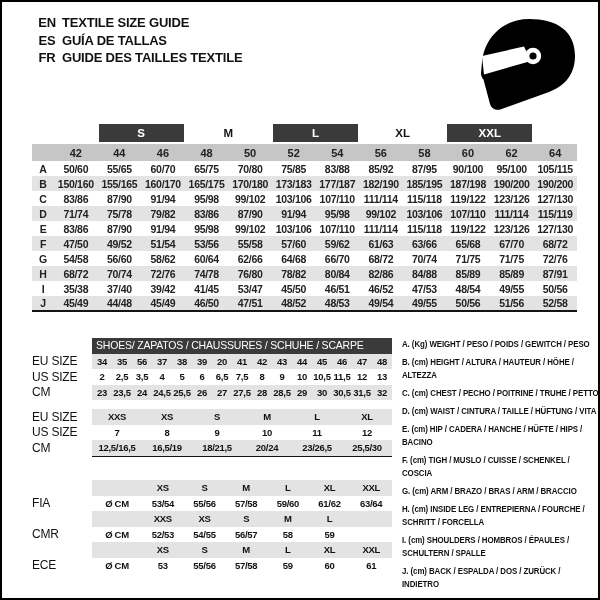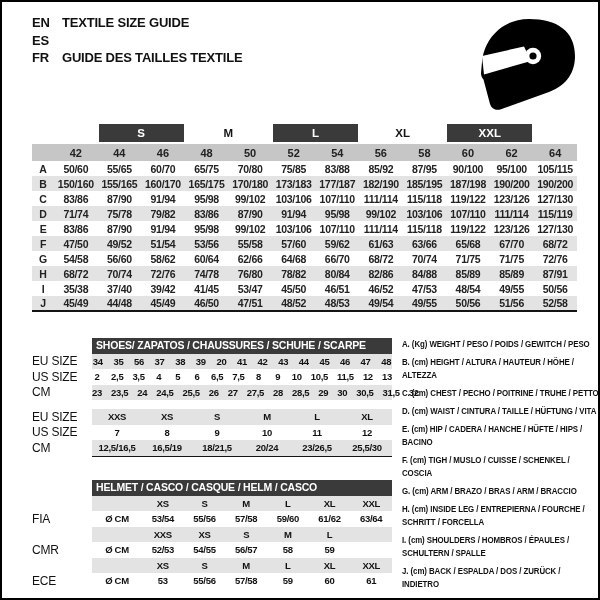--- a/index.html
+++ b/index.html
@@ -7,21 +7,21 @@
   body { font-family:"Liberation Sans", sans-serif; color:#111; }
 
   .page {
     position:relative; width:600px; height:600px;
     background:#fff; border:2px solid #000; overflow:hidden;
   }
 
   
   .languages { position:absolute; top:12px; left:30px; }
   .lang-row { display:flex; font-size:13px; font-weight:bold; line-height:17.5px; letter-spacing:-0.2px; }
-  .lang-code { width:30px; flex:0 0 30px; }
+  .lang-code { width:30px; flex:0 0 30px;text-align:center; }
 
   .helmet-icon { position:absolute; top:14px; left:466px; width:114px; height:96px; }
   .helmet-icon svg { width:100%; height:100%; }
 
   
   .main-table {
     position:absolute; top:122px; left:30px; width:545px;
     border-collapse:collapse; table-layout:fixed;
     border-bottom:2px solid #141414;
   }
@@ -30,25 +30,25 @@
   .group-box { background:#3a3a3a; color:#fff; font-size:11.5px; height:18px; line-height:18px; margin:0 1px; }
   .group-plain { font-size:11.5px; height:18px; line-height:18px; color:#141414; }
   .sizes-row td { background:#c6c6c6; height:17px; font-size:11px; color:#222; }
   .data-row td { height:15px; font-size:10.5px; letter-spacing:-0.3px; color:#222; }
   .data-row.alt td { background:#e3e3e3; }
 
   
   .section { position:absolute; left:30px; width:360px; }
   .sec-row { display:grid; grid-template-columns:60px 300px; height:15.5px; align-items:center; }
   .sec-label { font-size:12px; font-weight:normal; letter-spacing:-0.2px; }
-  .sec-title { background:#3a3a3a; color:#fff; font-size:10.5px; font-weight:bold; height:15.5px; line-height:15.5px; padding-left:4px; white-space:nowrap; letter-spacing:-0.2px; }
+  .sec-title { background:#3a3a3a; color:#fff; font-size:10.5px; font-weight:normal; height:15.5px; line-height:15.5px; padding-left:4px; white-space:nowrap; letter-spacing:-0.2px; }
   .cells { display:grid; height:15.5px; align-items:center; }
   .cells span { text-align:center; font-size:9.5px; font-weight:bold; letter-spacing:-0.3px; white-space:nowrap; }
   .cells.shaded { background:#e3e3e3; }
-  .cols-15 { grid-template-columns:repeat(15,1fr);gap:9px; }
+  .cols-15 { grid-template-columns:repeat(15,1fr); }
   .cols-6  { grid-template-columns:repeat(6,1fr); }
   .helmet-cols { grid-template-columns:50px repeat(6,1fr); }
   .hline { border-top:1.5px solid #141414; height:0; align-self:start; }
   .shoes  { top:336px; }
   .gloves { top:407px; }
   .helmets{ top:478px; }
 
   
   .legend { position:absolute; left:400px; top:335px; width:238px;
             transform:scaleX(0.83); transform-origin:left top; }
@@ -59,20 +59,21 @@
 
 <div class="page">
 
   <div class="languages">
       <div class="lang-row">
        <span class="lang-code">EN</span>
        <span>TEXTILE SIZE GUIDE</span>
      </div>
       <div class="lang-row">
        <span class="lang-code">ES</span>
+       <span>GUÍA DE TALLAS</span>
      </div>
       <div class="lang-row">
        <span class="lang-code">FR</span>
        <span>GUIDE DES TAILLES TEXTILE</span>
      </div>
     </div>
 
   <div class="helmet-icon">
     <svg viewBox="0 0 112 96" xmlns="http://www.w3.org/2000/svg" aria-hidden="true">
       <path d="M60 3 C32 3 15 24 13 46 L12 57 C12 60 13 62 14.5 63.5 L21 88 C22.5 93 27.5 95 32 93.2 L80 76 C99 69 106 55 106 40 C106 15 88 3 60 3 Z" fill="#000"></path>
@@ -388,24 +389,20 @@
           <span>25,5/30</span>
         </div>
        </div>
       <div class="sec-row">
         <div></div>
         <div class="hline"></div>
       </div>
     </div>
 
   <div class="section helmets">
-    <div class="sec-row">
-      <div class="sec-label"></div>
-      <div class="sec-title">HELMET / CASCO / CASQUE / HELM / CASCO</div>
-    </div>
   <div class="sec-row">
        <div class="sec-label"></div>
        <div class="cells helmet-cols shaded">
           <span></span>
           <span>XS</span>
           <span>S</span>
           <span>M</span>
           <span>L</span>
           <span>XL</span>
           <span>XXL</span>

